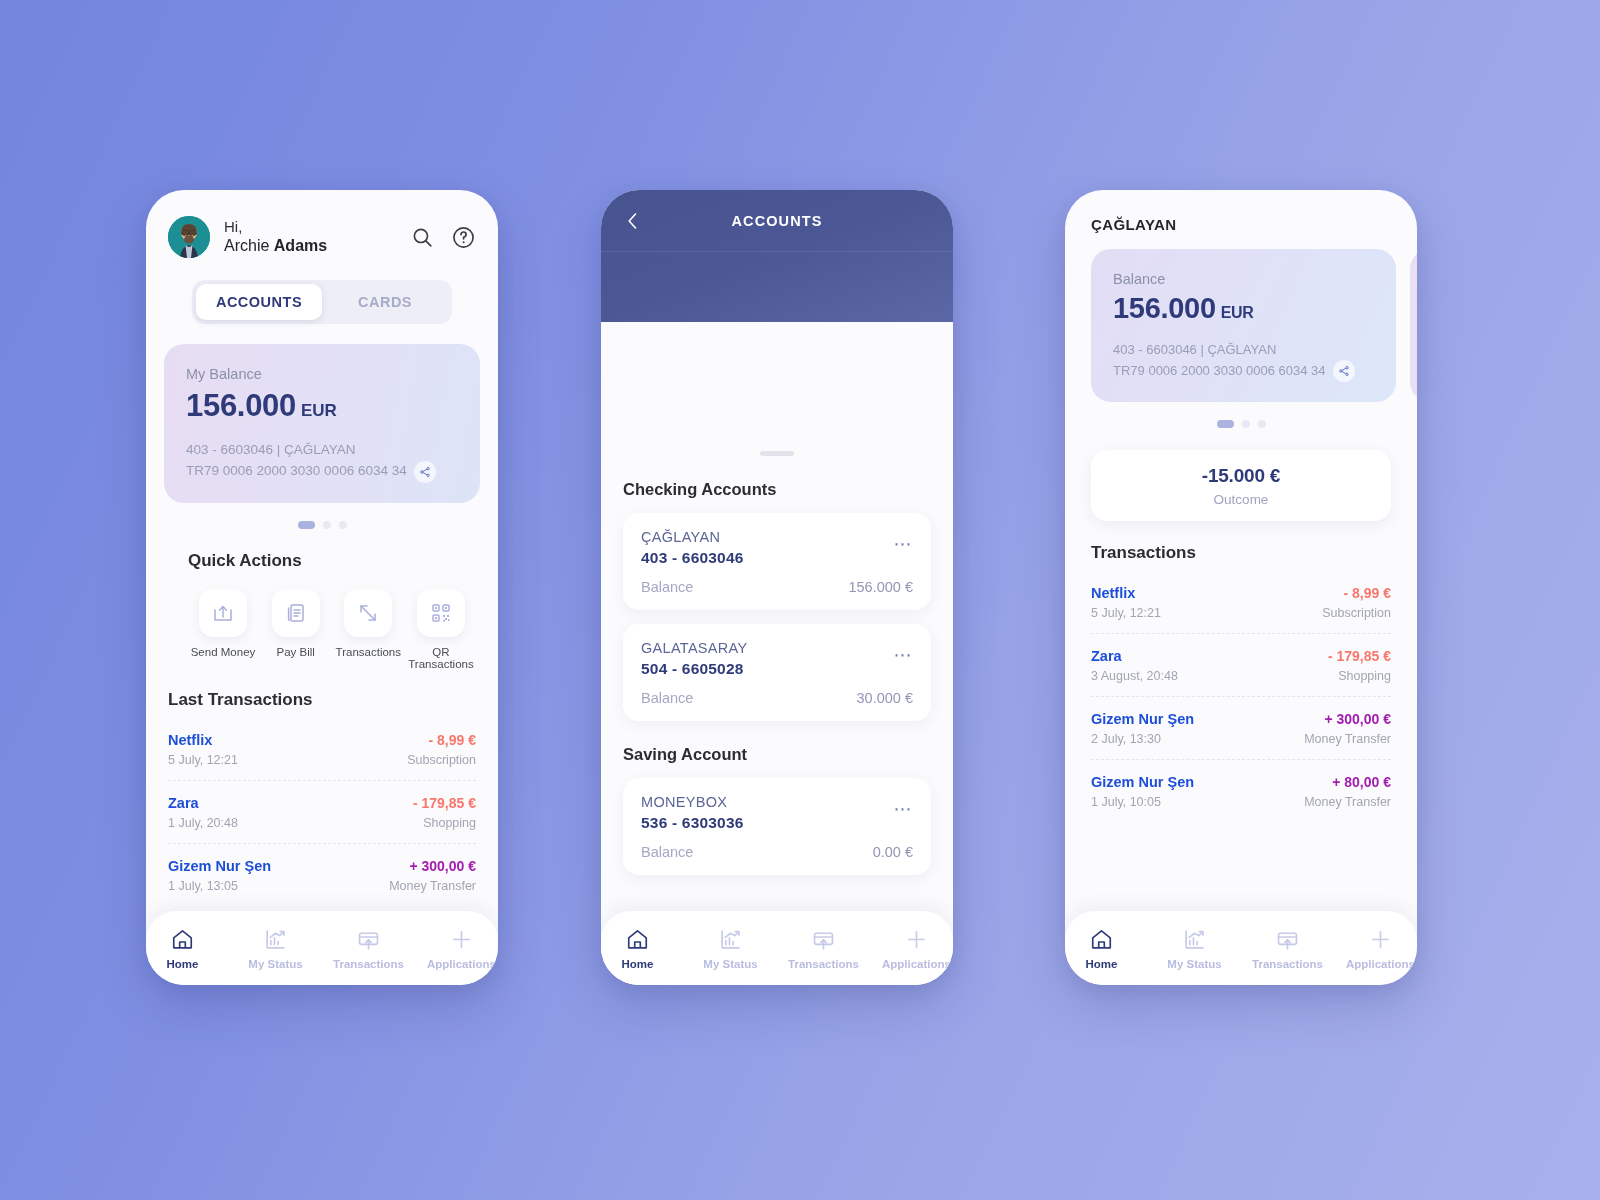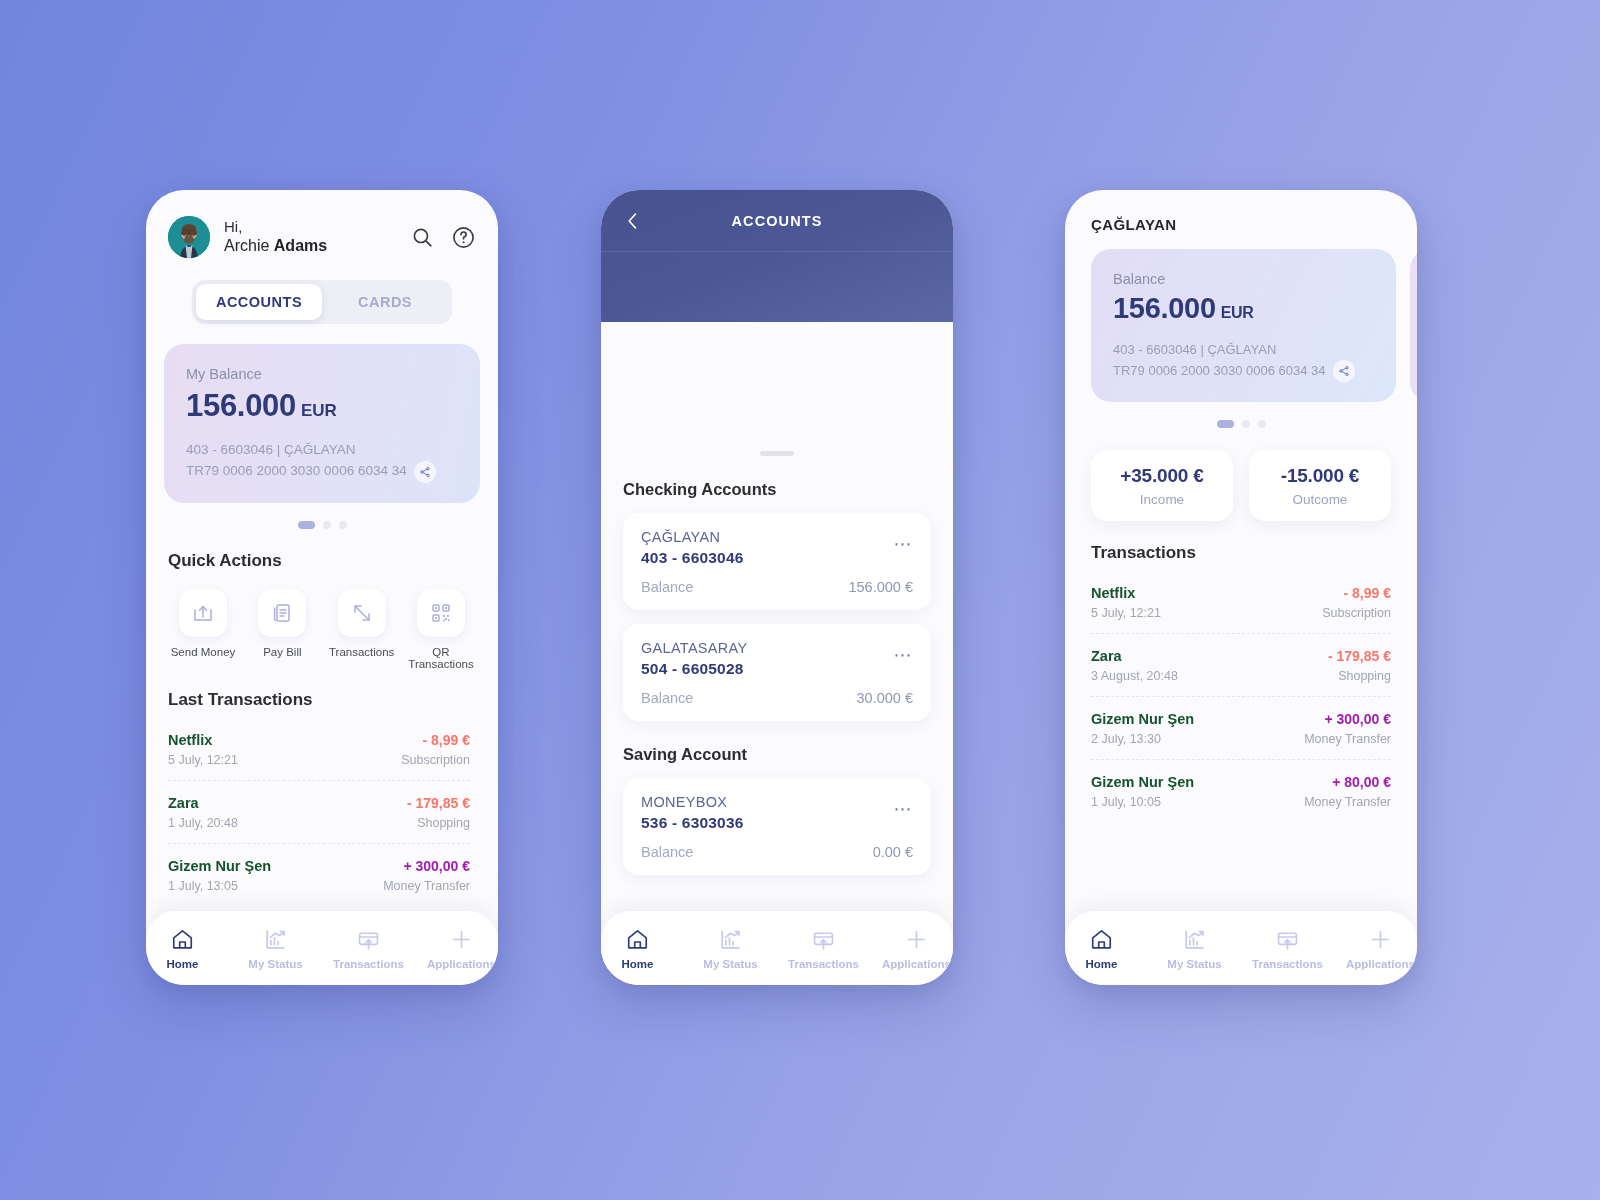--- a/index.html
+++ b/index.html
@@ -73,40 +73,40 @@
     background:rgba(255,255,255,.66);
     display:flex; align-items:center; justify-content:center; flex:none;
   }
   .sharebtn svg { width:12px; height:12px; }
 
   .dots { display:flex; justify-content:center; align-items:center; gap:8px; margin-top:18px; }
   .dot { width:8px; height:8px; border-radius:5px; background:#e8e9f1; }
   .dot.on { width:17px; background:#aab2e0; }
 
   .sect-title { font-size:17px; font-weight:700; color:#2b2d33; }
-  .qa-wrap { padding:22px 22px 0 22px; }
+  .qa-wrap { padding:22px 22px 0 14px;margin-left:28px; }
   .qa-grid { display:flex; justify-content:space-between; margin-top:18px; }
   .qa { width:70px; text-align:center; }
   .qa-ico {
     width:48px; height:48px; margin:0 auto; border-radius:14px;
     background:#fff; box-shadow:0 3px 9px rgba(70,80,150,.09);
     display:flex; align-items:center; justify-content:center;
   }
   .qa-ico svg { width:24px; height:24px; }
   .qa-lbl { margin-top:9px; font-size:11.5px; color:#4a4d57; }
 
-  .tx-wrap { padding:20px 28px 0 22px; }
+  .tx-wrap { padding:20px 22px 0 22px; }
   .tx-list { margin-top:8px; }
   .tx {
     display:flex; justify-content:space-between; align-items:flex-start;
     padding:14px 0 13px 0;
     border-bottom:1px dashed #e4e5ec;
   }
   .tx:last-child { border-bottom:none; }
-  .tx .nme { font-size:14.5px; font-weight:700; color:#14532d; }
+  .tx .nme { font-size:14.5px; font-weight:700; color:#1d4ed8; }
   .tx .dt  { font-size:12.5px; color:#a2a5b2; margin-top:5px; }
   .tx .rgt { text-align:right; }
   .tx .val { font-size:14px; font-weight:700; }
   .tx .cat { font-size:12.5px; color:#a2a5b2; margin-top:5px; }
   .neg { color:#f8776a; }
   .pos { color:#a21caf; }
 
   
   .nav {
     position:absolute; left:0; right:0; bottom:0; height:74px;
@@ -521,24 +521,20 @@
       </div>
 
       <div class="dots">
         <span class="dot on"></span>
         <span class="dot"></span>
         <span class="dot"></span>
       </div>
 
       <div class="stats">
         <div class="stat">
-          <div class="v">+35.000 €</div>
-          <div class="l">Income</div>
-        </div>
-        <div class="stat">
           <div class="v">-15.000 €</div>
           <div class="l">Outcome</div>
         </div>
       </div>
 
       <div class="s3-tx-wrap">
         <div class="sect-title">Transactions</div>
         <div class="tx-list">
           <div class="tx">
             <div>

